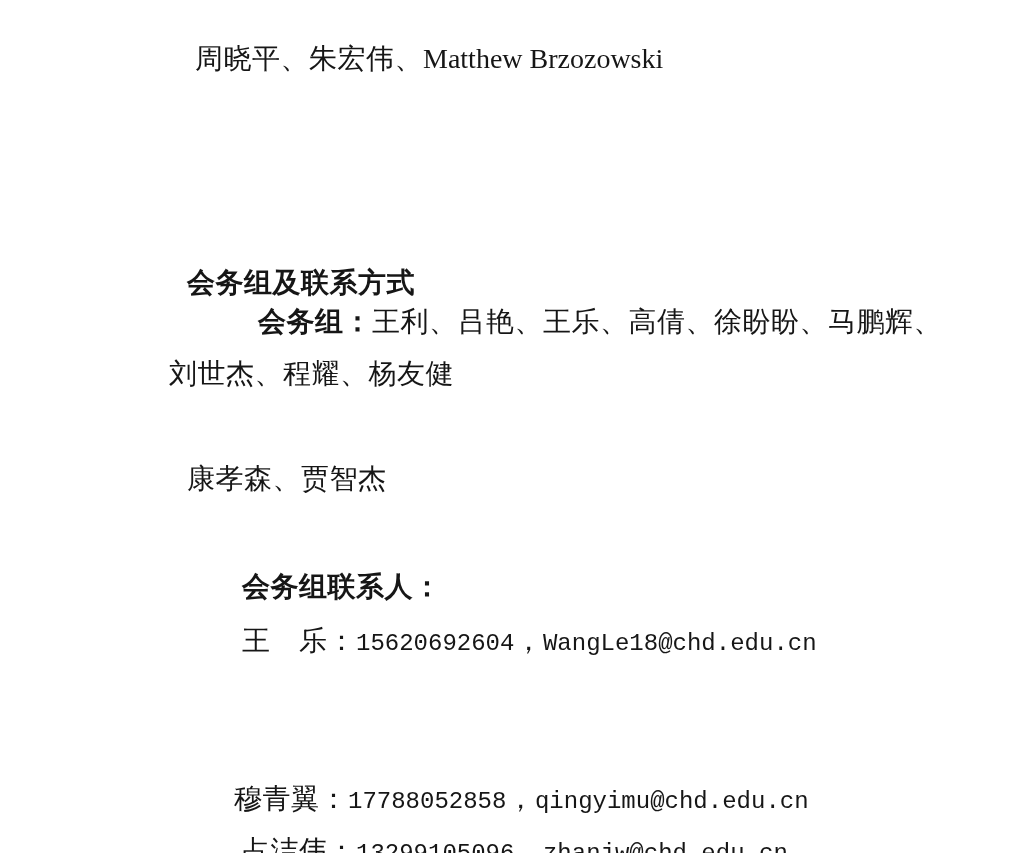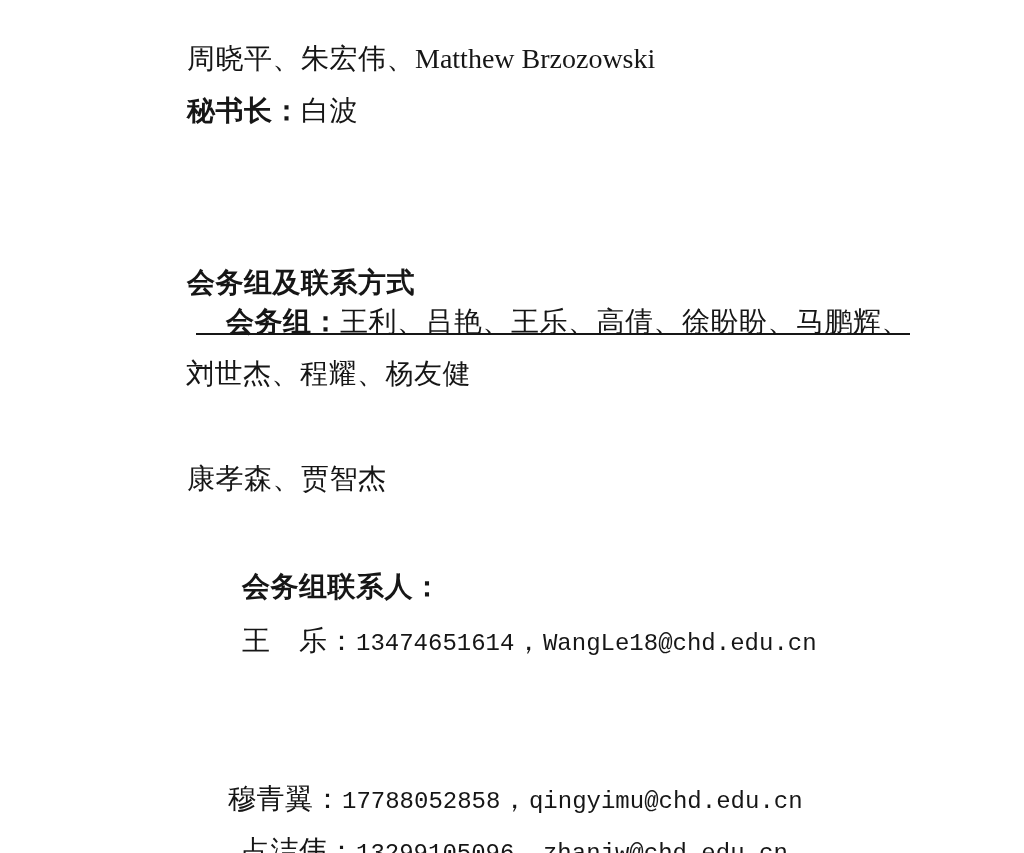--- a/index.html
+++ b/index.html
@@ -30,47 +30,44 @@
     font-family: "Liberation Mono", monospace;
     font-size: 24px;
     letter-spacing: 0;
   }
   
   .lat {
     font-family: "Liberation Serif", serif;
     letter-spacing: 0;
   }
   
-  .l0  { left: 157px; top: 8px;   }
+  .l0  { left: 165px; top: 8px;   }
   .l1  { left: 157px; top: 60px;  }
   .l2  { left: 157px; top: 113px; }
   .l3  { left: 157px; top: 232px; }
-  .l4  { left: 196px; top: 271px; text-decoration: underline; }
-  .l5  { left: 156px; top: 323px; text-align: right; }
+  .l4  { left: 228px; top: 271px; }
+  .l5  { left: 139px; top: 323px; text-align: right; }
   .l6  { left: 212px; top: 376px; }
   .l7  { left: 157px; top: 428px; }
   .l8  { left: 212px; top: 536px; }
   .l9  { left: 212px; top: 590px; }
   .l10 { left: 212px; top: 643px; }
   .l11 { left: 212px; top: 696px; }
-  .l12 { left: 198px; top: 748px; text-align: center; }
+  .l12 { left: 204px; top: 748px; text-align: center; }
   .l13 { left: 212px; top: 800px; }
 </style>
 </head>
 <body>
 
 <div class="page">
 
   <div class="ln l0">
     <span>周晓平、朱宏伟、</span><span class="lat">Matthew Brzozowski</span>
   </div>
 
-  <div class="ln l1">
-    <span class="b">秘书长：</span><span>白波</span>
-  </div>
 
 
   <div class="ln l3">
     <span class="b">会务组及联系方式</span>
   </div>
 
   <div class="ln l4">
     <span class="b">会务组：</span><span>王利、吕艳、王乐、高倩、徐盼盼、马鹏辉、</span>
   </div>
 
@@ -81,21 +78,21 @@
 
   <div class="ln l8">
     <span class="b">会务组联系人：</span>
   </div>
 
   <div class="ln l7">
     <span>康孝森、贾智杰</span>
   </div>
 
   <div class="ln l9">
-    <span>王　乐：</span><span class="m">13474651614</span><span>，</span><span class="m">WangLe18@chd.edu.cn</span>
+    <span>王　乐：</span><span class="m">15620692604</span><span>，</span><span class="m">WangLe18@chd.edu.cn</span>
   </div>
 
 
 
   <div class="ln l12">
     <span>穆青翼：</span><span class="m">17788052858</span><span>，</span><span class="m">qingyimu@chd.edu.cn</span>
   </div>
 
   <div class="ln l13">
     <span>占洁伟：</span><span class="m">13299105096</span><span>，</span><span class="m">zhanjw@chd.edu.cn</span>

